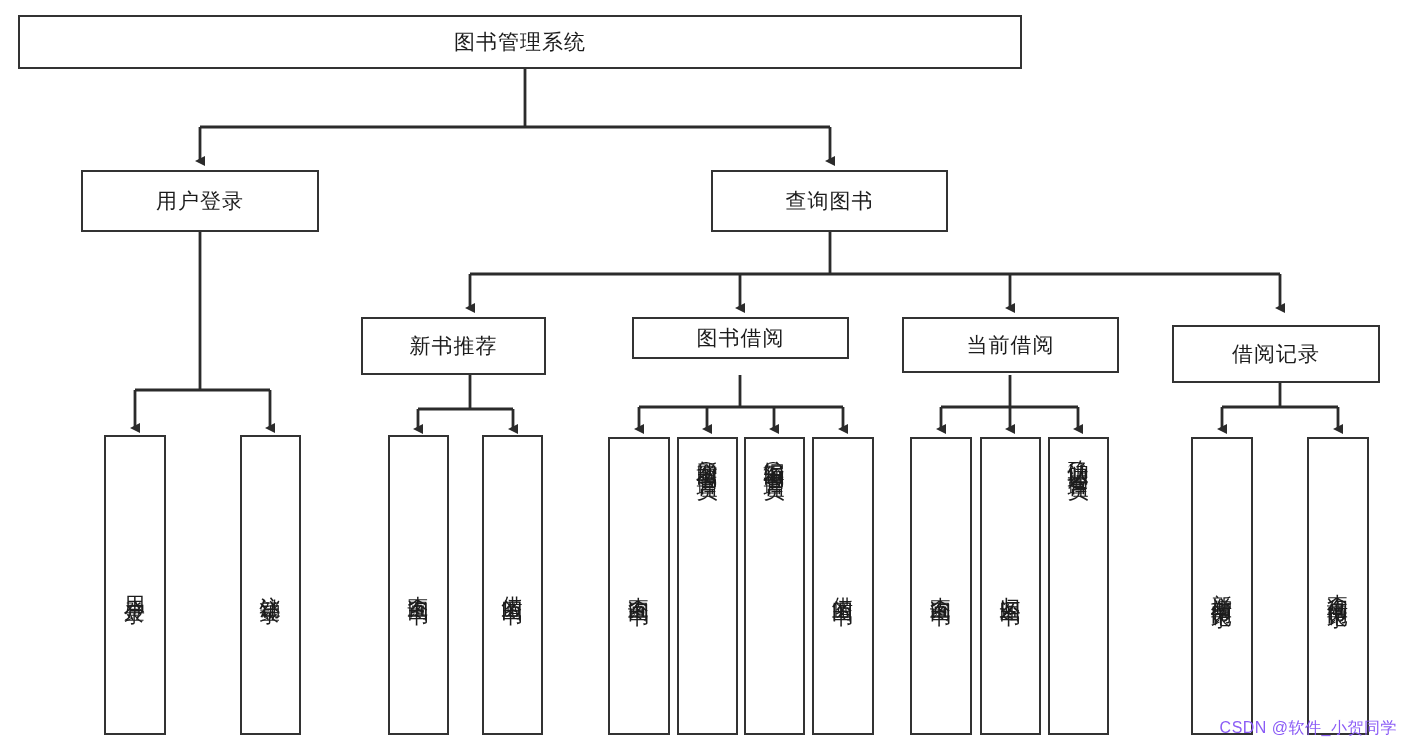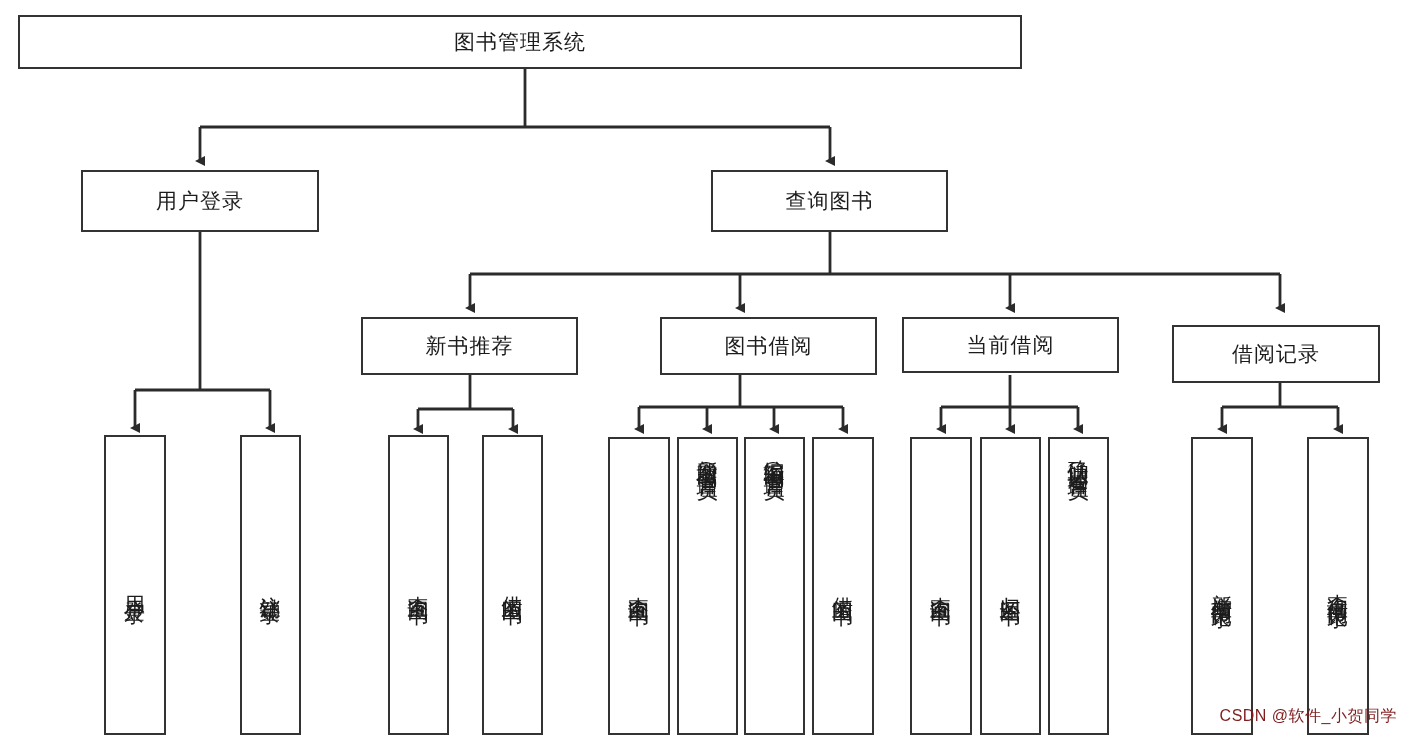--- a/index.html
+++ b/index.html
@@ -41,23 +41,23 @@
     line-height:1;
     white-space:nowrap;
   }
   .node.vertical.centered{
     align-items:center;
     padding-top:0;
   }
   .watermark{
     position:absolute;
     right:8px;
-    bottom:20px;
+    bottom:8px;
     font-size:16px;
-    color:#7f1d1d;
+    color:#8b5cf6;
     letter-spacing:0.5px;
     z-index:5;
     white-space:nowrap;
     text-align:right;
   }
 </style>
 </head>
 <body>
 
 <div id="diagram">
@@ -117,25 +117,25 @@
   </div>
 
   <div class="node" style="left:81px;top:170px;width:238px;height:62px;">
     <span class="node-label">用户登录</span>
   </div>
 
   <div class="node" style="left:711px;top:170px;width:237px;height:62px;">
     <span class="node-label">查询图书</span>
   </div>
 
-  <div class="node" style="left:361px;top:317px;width:217px;height:58px;">
+  <div class="node" style="left:361px;top:317px;width:185px;height:58px;">
     <span class="node-label">新书推荐</span>
   </div>
 
-  <div class="node" style="left:632px;top:317px;width:217px;height:58px;margin-left:28px;">
+  <div class="node" style="left:632px;top:317px;width:217px;height:42px;">
     <span class="node-label">图书借阅</span>
   </div>
 
   <div class="node" style="left:902px;top:317px;width:217px;height:56px;">
     <span class="node-label">当前借阅</span>
   </div>
 
   <div class="node" style="left:1172px;top:325px;width:208px;height:58px;">
     <span class="node-label">借阅记录</span>
   </div>

